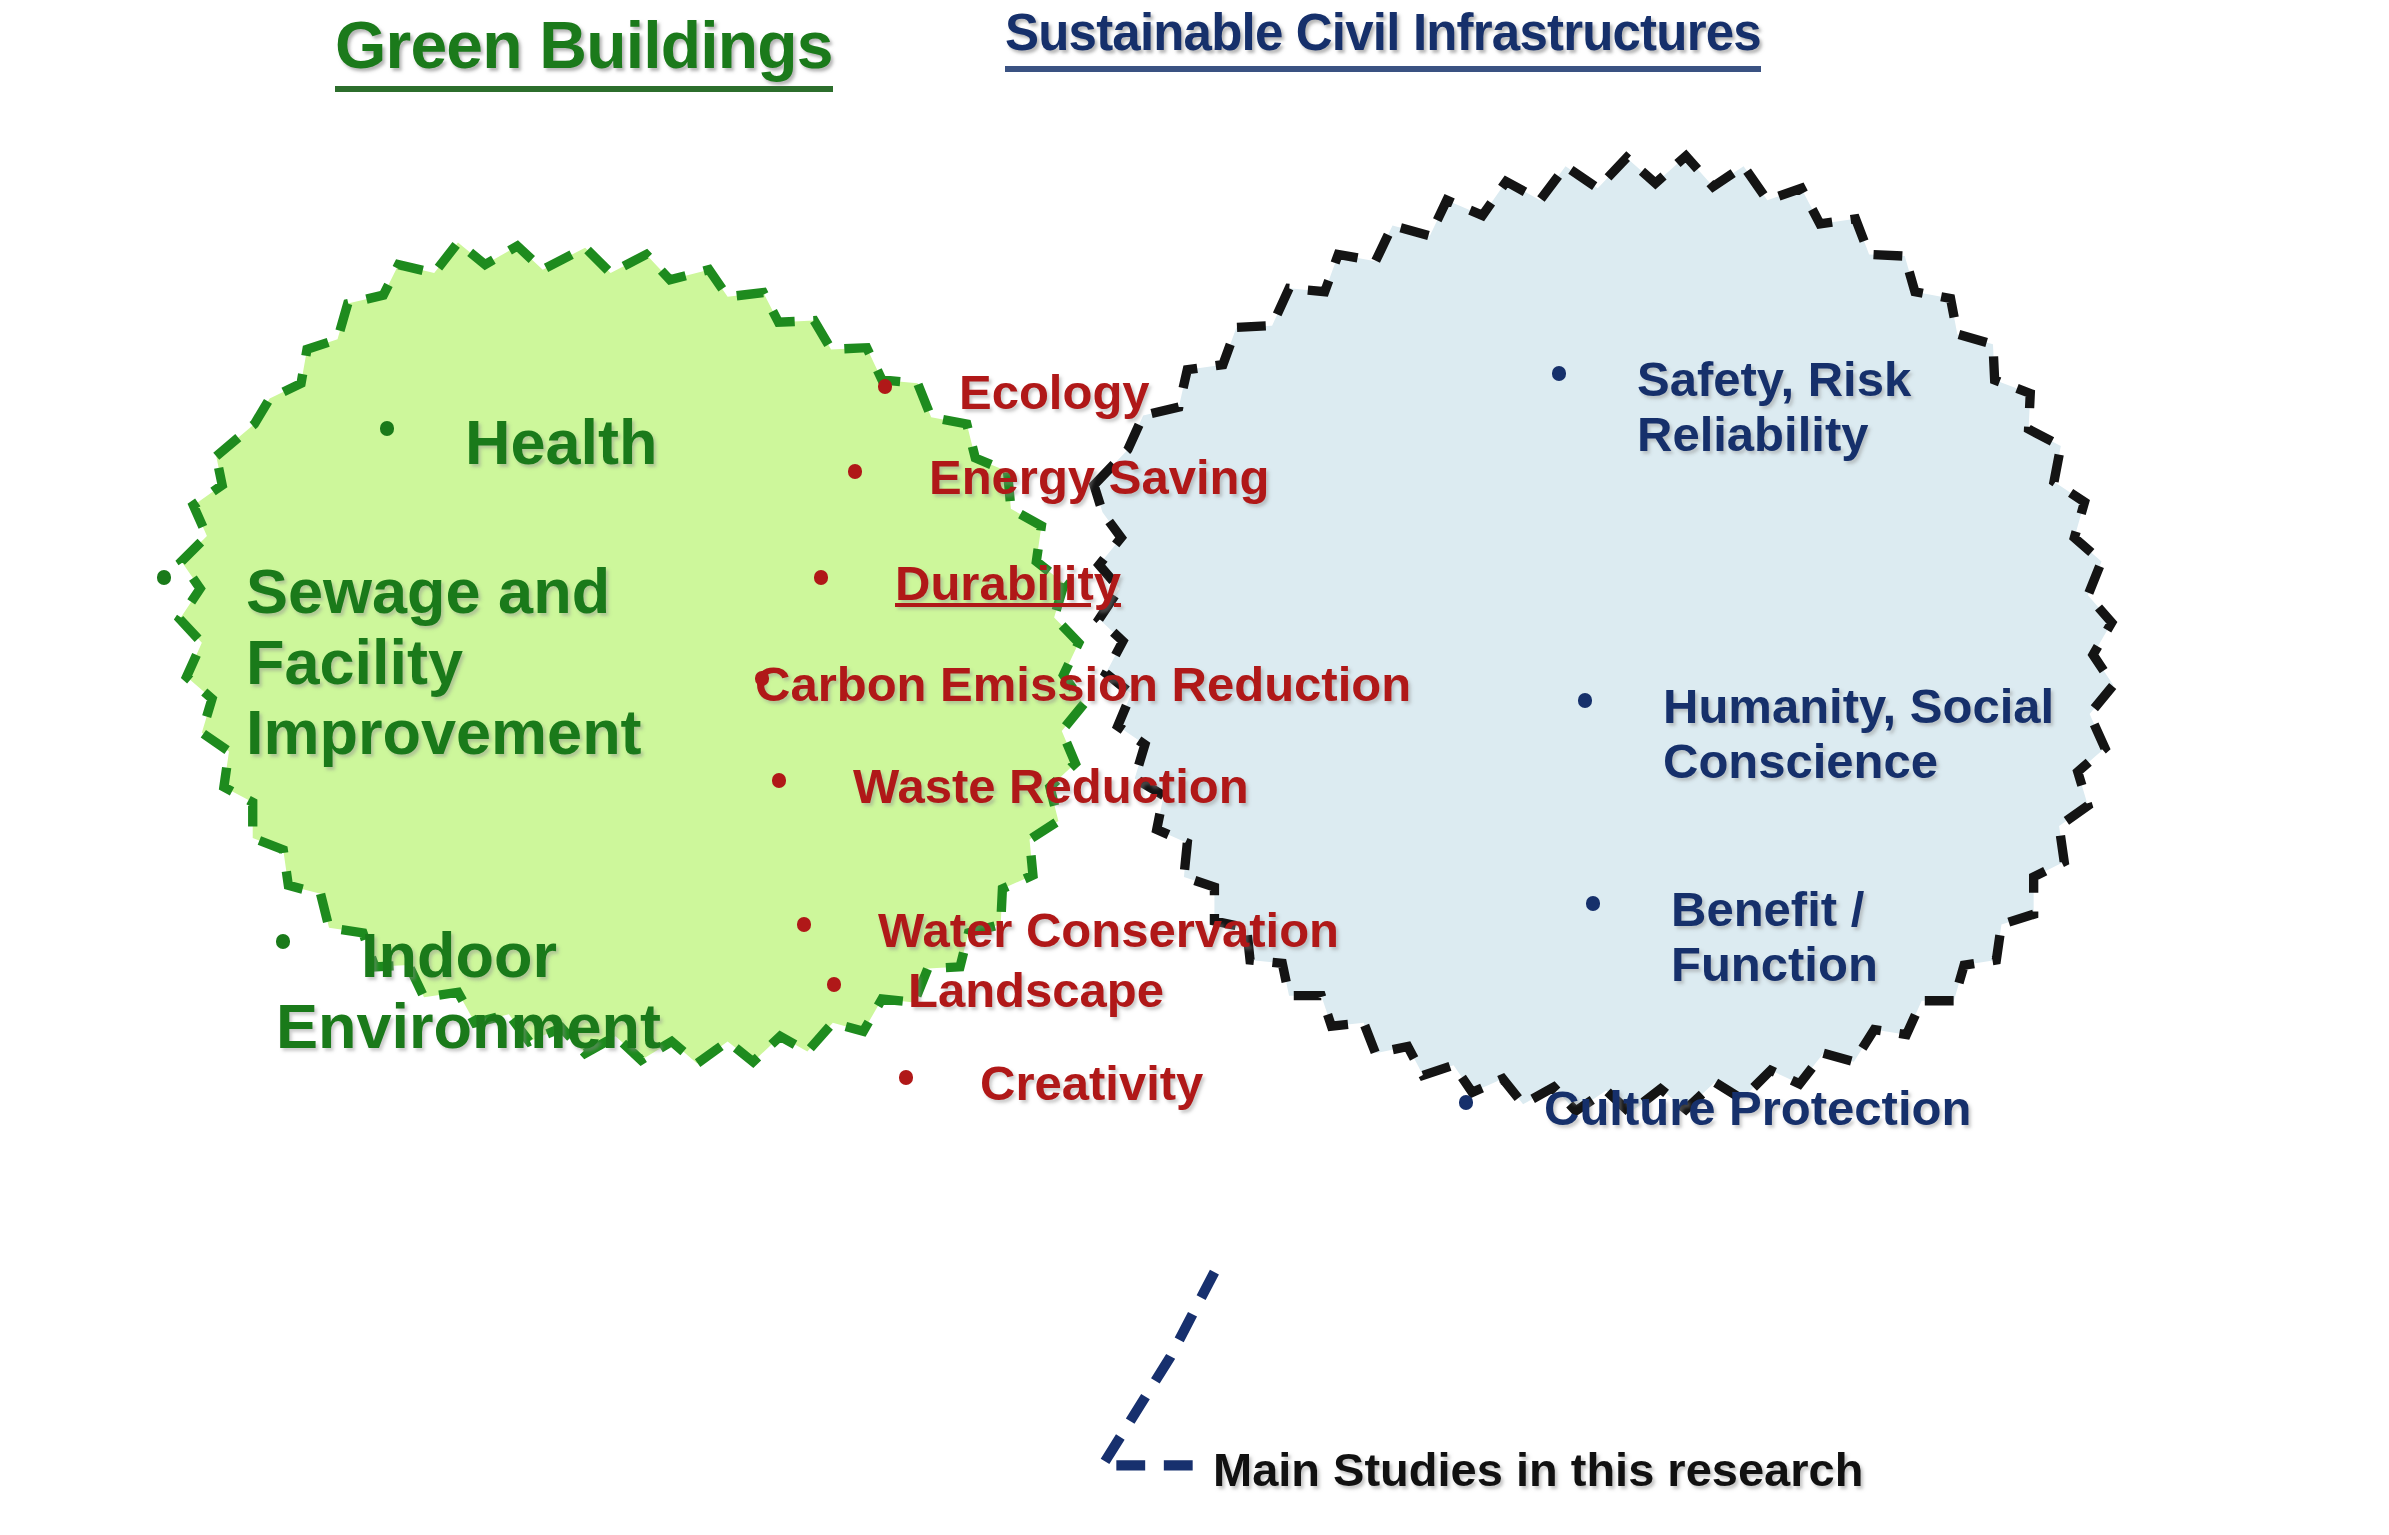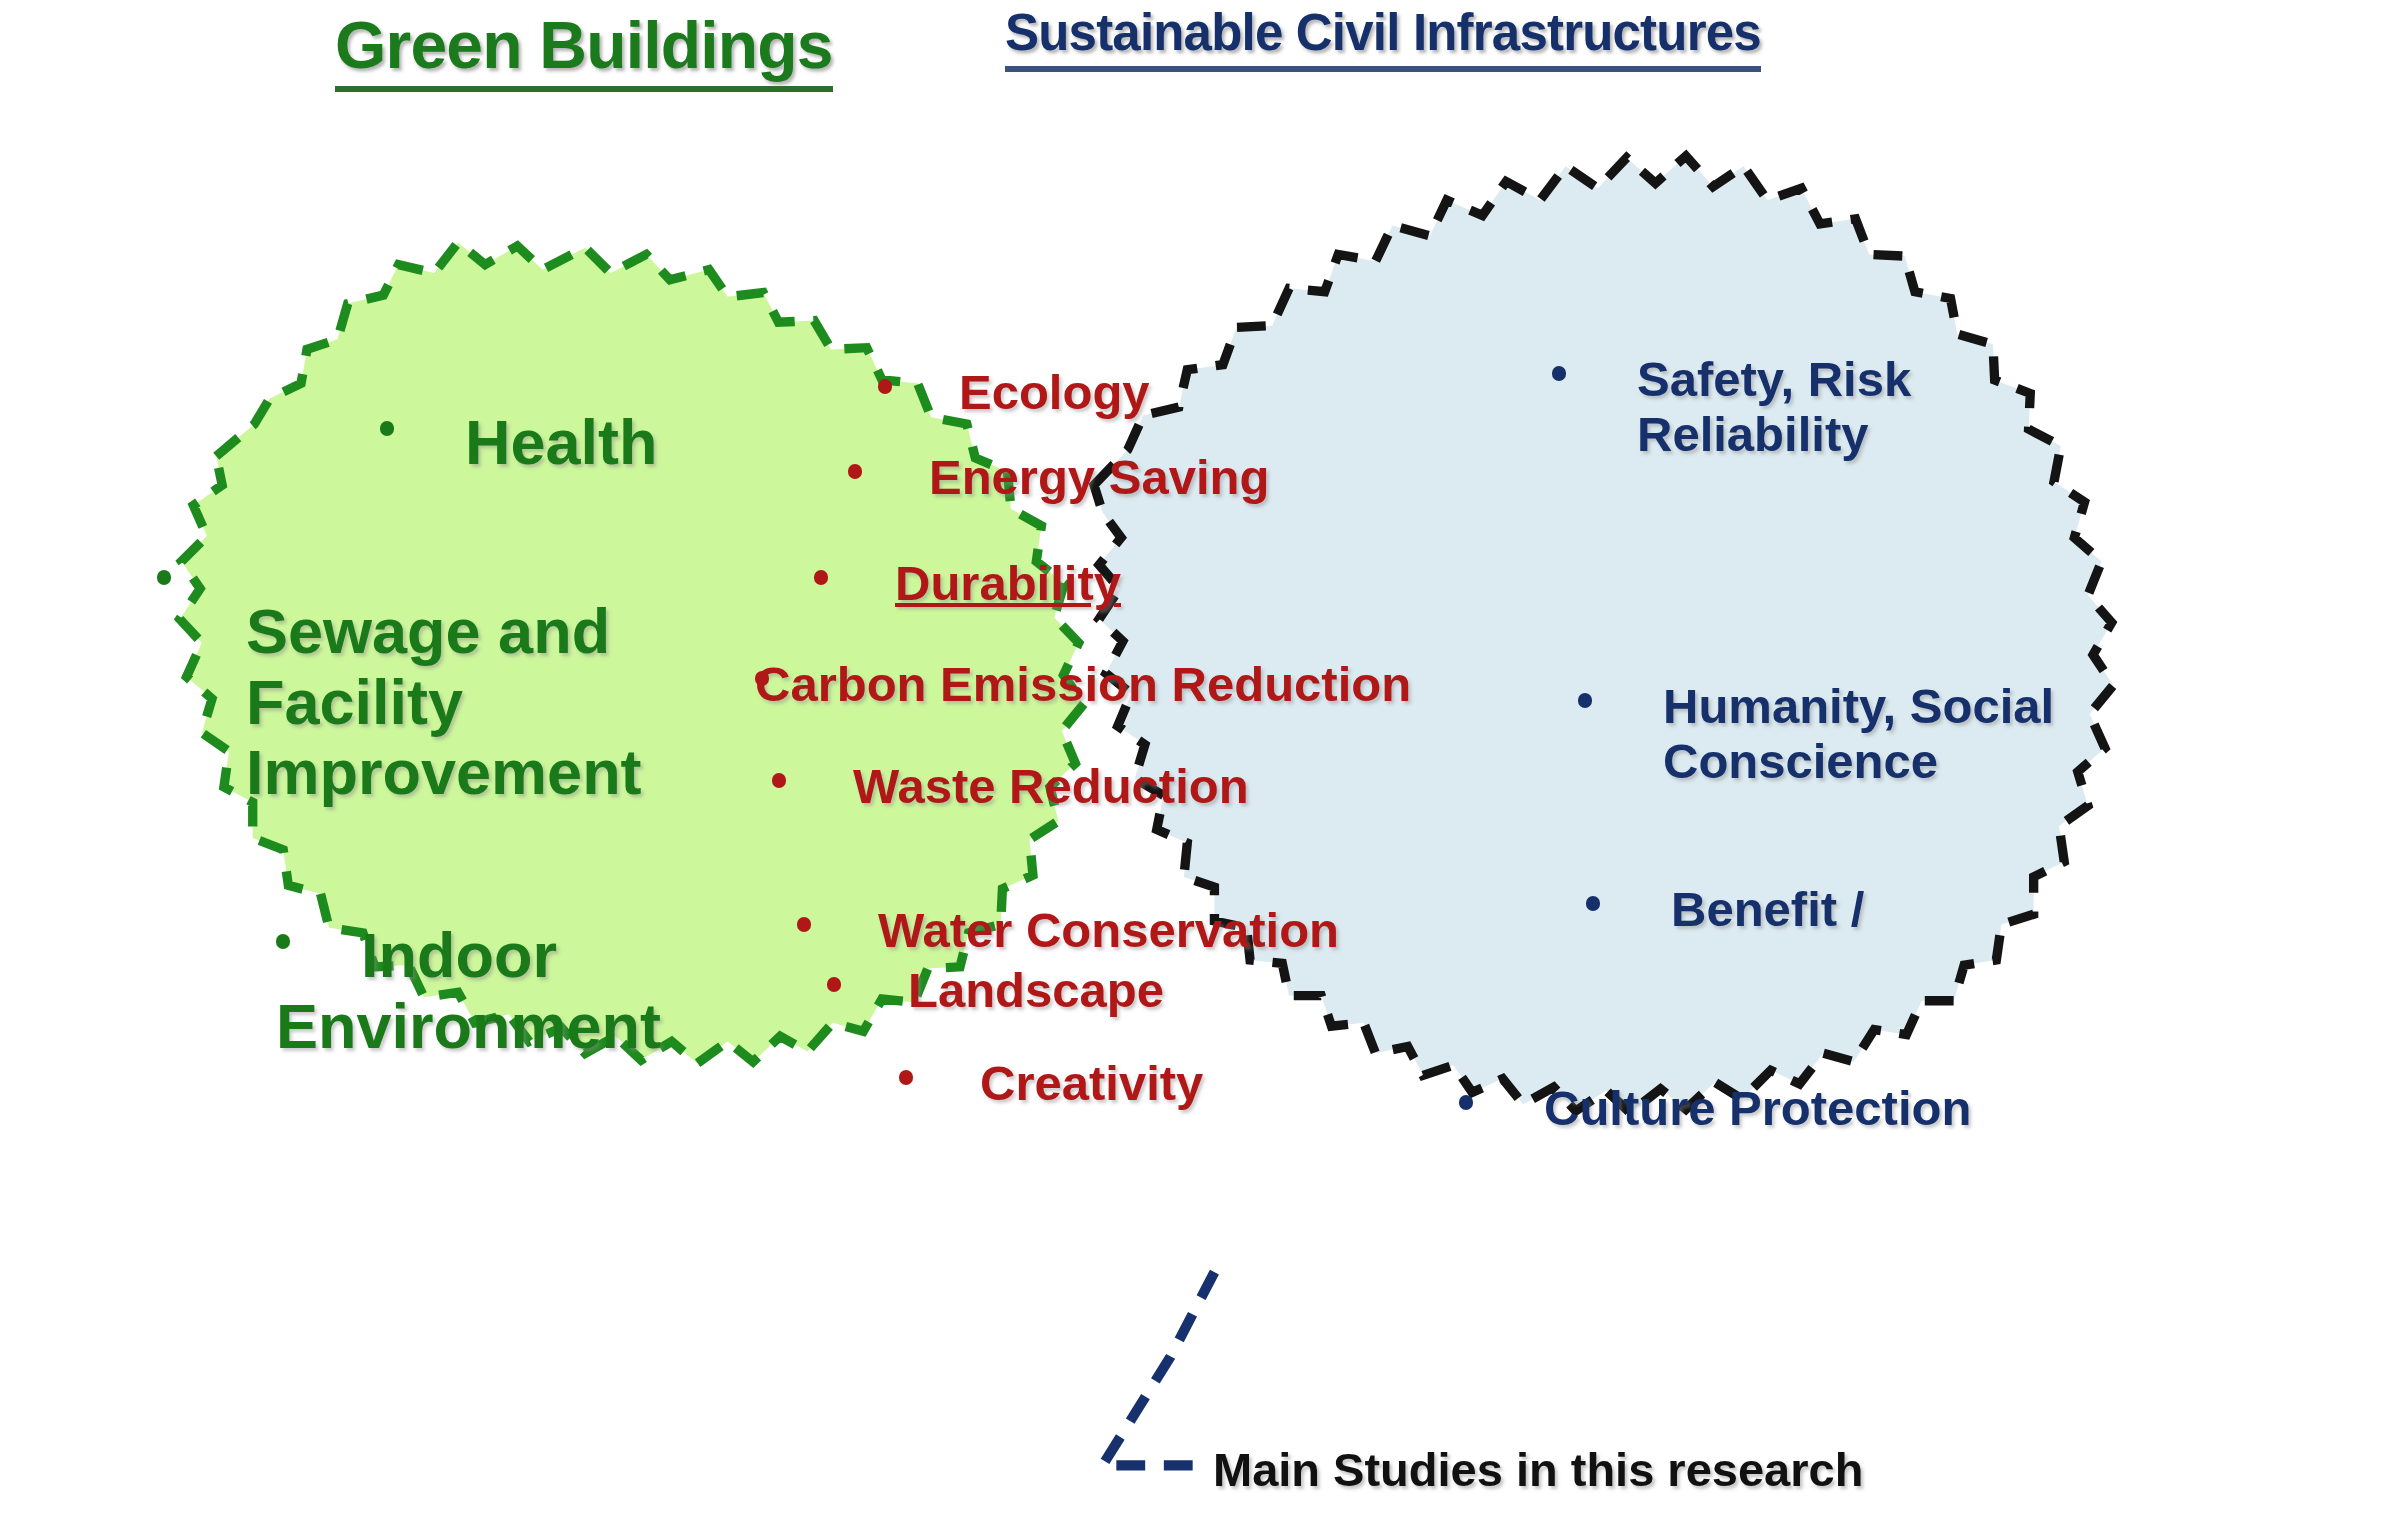--- a/index.html
+++ b/index.html
@@ -151,21 +151,21 @@
 
   <div class="title" id="title-blue">Sustainable Civil Infrastructures</div>
 
   <div class="item g-item" style="left:380px;top:407px;width:356px;">
     <span class="bullet"></span>
     <span class="txt" style="margin-left:85px;">Health</span>
   </div>
 
   <div class="item g-item" style="left:157px;top:556px;width:475px;">
     <span class="bullet"></span>
-    <span class="txt" style="margin-left:89px;margin-top:40px;">Sewage and</span>
+    <span class="txt" style="margin-left:89px;">Sewage and</span>
     <span class="txt" style="margin-left:89px;">Facility</span>
     <span class="txt" style="margin-left:89px;">Improvement</span>
   </div>
 
   <div class="item g-item" style="left:276px;top:920px;width:441px;">
     <span class="bullet"></span>
     <span class="txt" style="margin-left:85px;">Indoor</span>
     <span class="txt" style="margin-left:0px;">Environment</span>
   </div>
 
@@ -217,20 +217,21 @@
 
   <div class="item b-item" style="left:1578px;top:679px;width:577px;">
     <span class="bullet"></span>
     <span class="txt" style="margin-left:85px;">Humanity, Social</span>
     <span class="txt" style="margin-left:85px;">Conscience</span>
   </div>
 
   <div class="item b-item" style="left:1586px;top:882px;width:441px;">
     <span class="bullet"></span>
     <span class="txt" style="margin-left:85px;">Benefit /</span>
+    <span class="txt" style="margin-left:85px;">Function</span>
   </div>
 
   <div class="item b-item" style="left:1459px;top:1081px;width:594px;">
     <span class="bullet"></span>
     <span class="txt" style="margin-left:85px;">Culture Protection</span>
   </div>
 
   <div id="legend">Main Studies in this research</div>
 
 </div>

